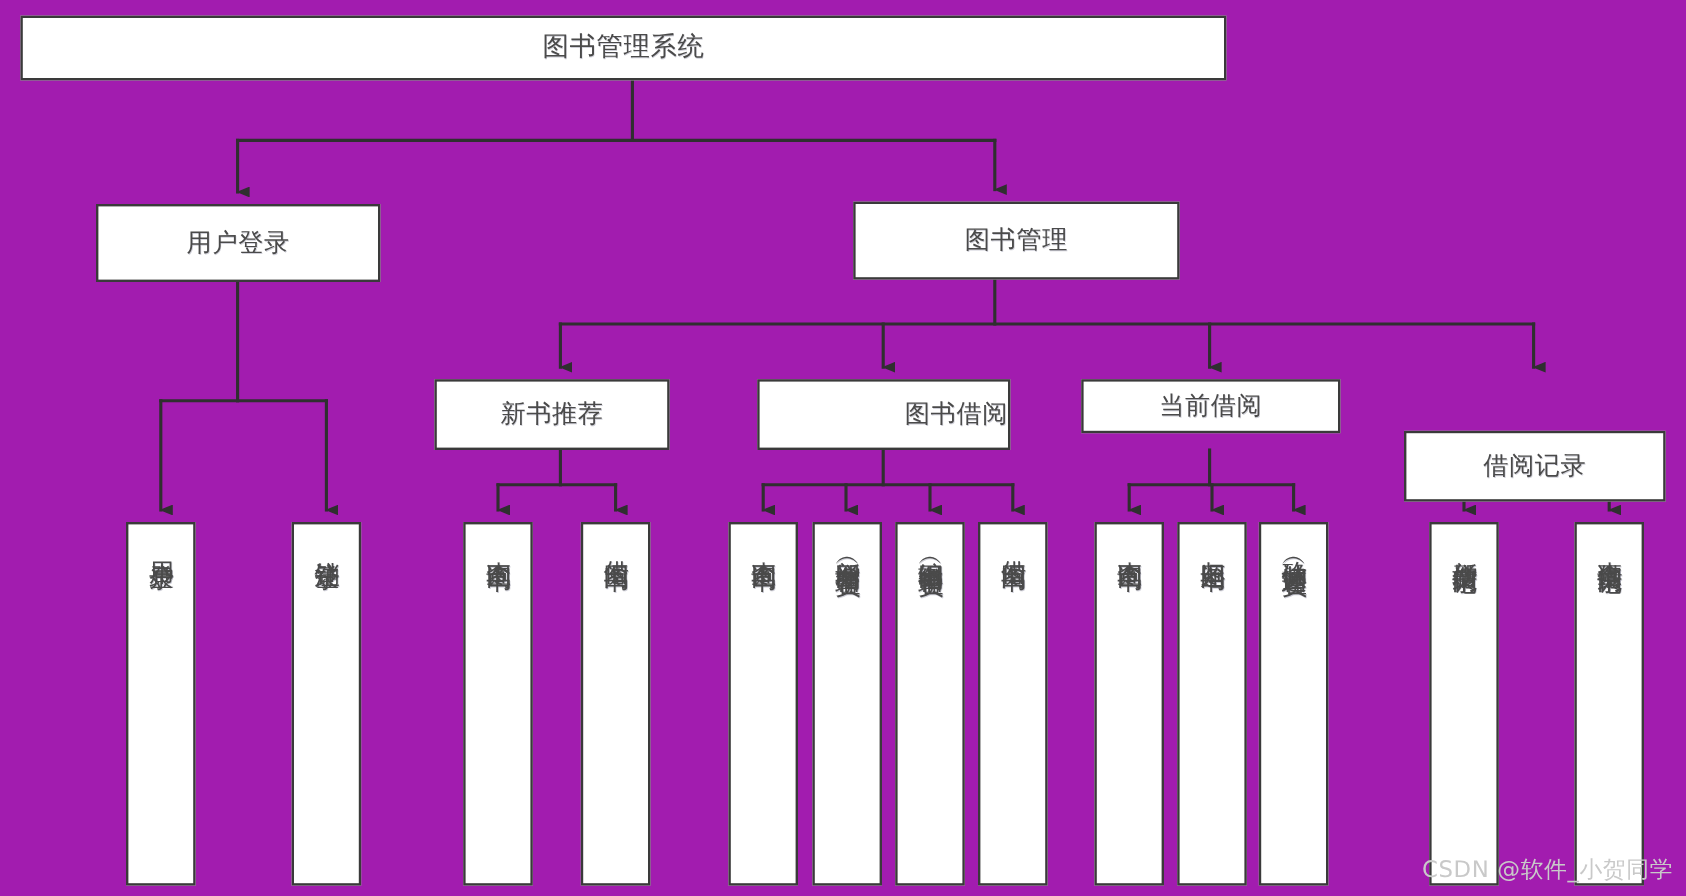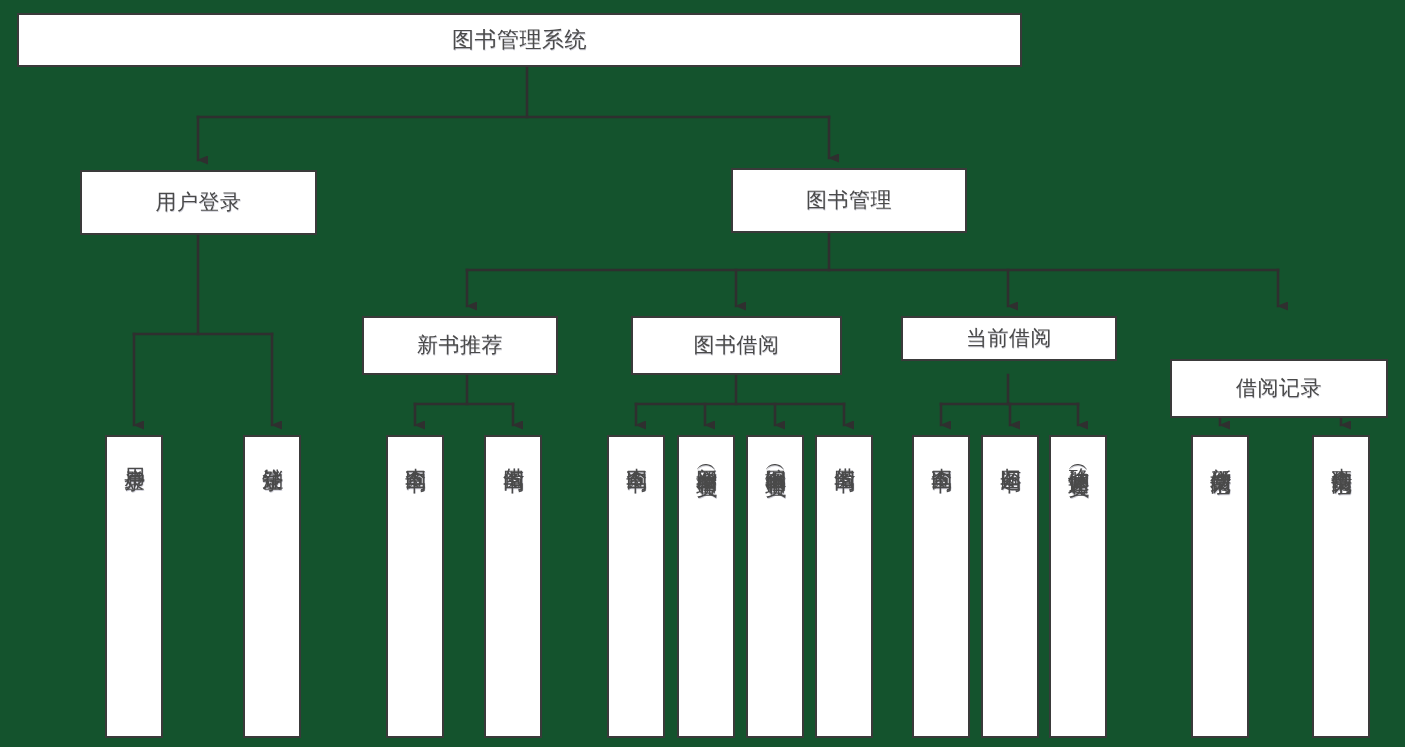--- a/index.html
+++ b/index.html
@@ -7,21 +7,21 @@
     padding: 0;
     background: #ffffff;
   }
   body {
     font-family: "DejaVu Sans", "Liberation Sans", sans-serif;
   }
   #diagram-root {
     position: relative;
     width: 1405px;
     height: 747px;
-    background: #14532d;
+    background: #a21caf;
     overflow: hidden;
   }
   svg.edge-layer {
     position: absolute;
     left: 0;
     top: 0;
     width: 1405px;
     height: 747px;
     pointer-events: none;
   }
@@ -125,28 +125,28 @@
     </g>
   </svg>
 
   <div class="node root" style="left:17px; top:13px; width:1005px; height:54px;">
     <span class="node-label">图书管理系统</span>
   </div>
 
   <div class="node" style="left:80px; top:170px; width:237px; height:65px;">
     <span class="node-label">用户登录</span>
   </div>
-  <div class="node" style="left:711px; top:168px; width:236px; height:65px;margin-left:20px;">
+  <div class="node" style="left:711px; top:168px; width:272px; height:65px;">
     <span class="node-label">图书管理</span>
   </div>
 
   <div class="node" style="left:362px; top:316px; width:196px; height:59px;">
     <span class="node-label">新书推荐</span>
   </div>
-  <div class="node" style="left:631px; top:316px; width:211px; height:59px;">
+  <div class="node" style="left:631px; top:316px; width:211px; height:59px;justify-content:flex-end;">
     <span class="node-label">图书借阅</span>
   </div>
   <div class="node" style="left:901px; top:316px; width:216px; height:45px;">
     <span class="node-label">当前借阅</span>
   </div>
   <div class="node" style="left:1170px; top:316px; width:218px; height:59px;margin-top:43px;">
     <span class="node-label">借阅记录</span>
   </div>
 
   <div class="node leaf" style="left:105px; top:435px; width:58px; height:303px;">
@@ -186,14 +186,15 @@
     <span class="node-label">确认归还（管理员）</span>
   </div>
 
   <div class="node leaf" style="left:1191px; top:435px; width:58px; height:303px;">
     <span class="node-label">新增借阅记录</span>
   </div>
   <div class="node leaf" style="left:1312px; top:435px; width:58px; height:303px;">
     <span class="node-label">查询借阅记录</span>
   </div>
 
+  <div class="watermark">CSDN @软件_小贺同学</div>
 
 </div>
 
 </body></html>

